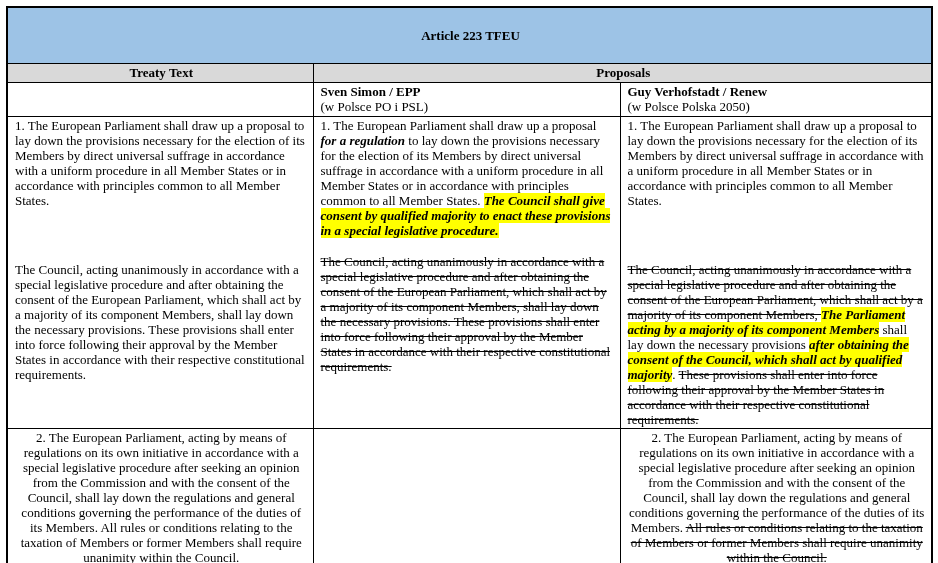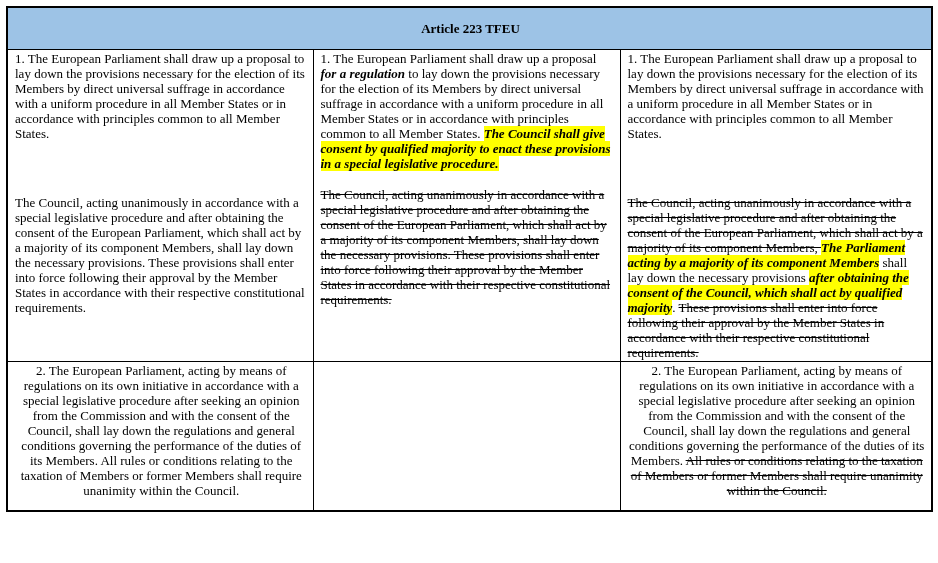--- a/index.html
+++ b/index.html
@@ -24,21 +24,21 @@
     padding: 1px 5px 1px 7px;
     font-size: 13px;
     line-height: 15px;
     color: #000;
     overflow: hidden;
   }
   col.c1 { width: 306px; }
   col.c2 { width: 307px; }
   col.c3 { width: 312px; }
 
-  tr.row-title { height: 42px; padding-left: 48px; }
+  tr.row-title { height: 56px; padding-left: 48px; }
   tr.row-colheads { height: 19px; }
   tr.row-proposers { height: 34px; }
   tr.row-content-1 { height: 312px; }
   tr.row-content-2 { height: 150px; text-align: center; }
 
   .title-cell {
     background: var(--header-blue, #9DC3E6);
     text-align: center;
     vertical-align: middle !important;
     font-weight: bold;
@@ -72,20 +72,35 @@
 <table class="doc-table" data-name="comparison-table">
   <colgroup>
     <col class="c1">
       <col class="c2">
       <col class="c3">
   </colgroup>
   <tbody>
     <tr class="row-title" data-name="title-row">
       <td class="title-cell" colspan="3" data-name="article-title">Article 223 TFEU</td>
     </tr>
+    <tr class="row-colheads" data-name="column-header-row">
+      <td class="colhead-cell" data-name="treaty-text-header">Treaty Text</td>
+      <td class="colhead-cell" colspan="2" data-name="proposals-header">Proposals</td>
+    </tr>
+    <tr class="row-proposers" data-name="proposer-row">
+      <td data-name="empty-cell"></td>
+      <td data-name="proposer-simon">
+        <div class="proposer-name" data-name="proposer-simon-name">Sven Simon / EPP</div>
+        <div class="proposer-note" data-name="proposer-simon-note">(w Polsce PO i PSL)</div>
+      </td>
+      <td data-name="proposer-verhofstadt">
+        <div class="proposer-name" data-name="proposer-verhofstadt-name">Guy Verhofstadt / Renew</div>
+        <div class="proposer-note" data-name="proposer-verhofstadt-note">(w Polsce Polska 2050)</div>
+      </td>
+    </tr>
     <tr class="row-content-1" data-name="content-row-paragraph-1">
       <td data-name="treaty-cell-1">
           <p data-name="paragraph"><span data-name="text-run">1. The European Parliament shall draw up a proposal to lay down the provisions necessary for the election of its Members by direct universal suffrage in accordance with a uniform procedure in all Member States or in accordance with principles common to all Member States.</span></p>
           <p data-name="paragraph"><span data-name="text-run">The Council, acting unanimously in accordance with a special legislative procedure and after obtaining the consent of the European Parliament, which shall act by a majority of its component Members, shall lay down the necessary provisions. These provisions shall enter into force following their approval by the Member States in accordance with their respective constitutional requirements.</span></p>
         </td>
       <td data-name="simon-cell-1">
           <p data-name="paragraph"><span data-name="text-run">1. The European Parliament shall draw up a proposal </span><span class="bi" data-name="text-run-bolditalic">for a regulation</span><span data-name="text-run"> to lay down the provisions necessary for the election of its Members by direct universal suffrage in accordance with a uniform procedure in all Member States or in accordance with principles common to all Member States. </span><span class="bi hl" data-name="text-run-hl-bolditalic">The Council shall give consent by qualified majority to enact these provisions in a special legislative procedure.</span></p>
           <p data-name="paragraph"><span class="strike" data-name="text-run-strike">The Council, acting unanimously in accordance with a special legislative procedure and after obtaining the consent of the European Parliament, which shall act by a majority of its component Members, shall lay down the necessary provisions. These provisions shall enter into force following their approval by the Member States in accordance with their respective constitutional requirements.</span></p>
         </td>
       <td data-name="verhofstadt-cell-1">

